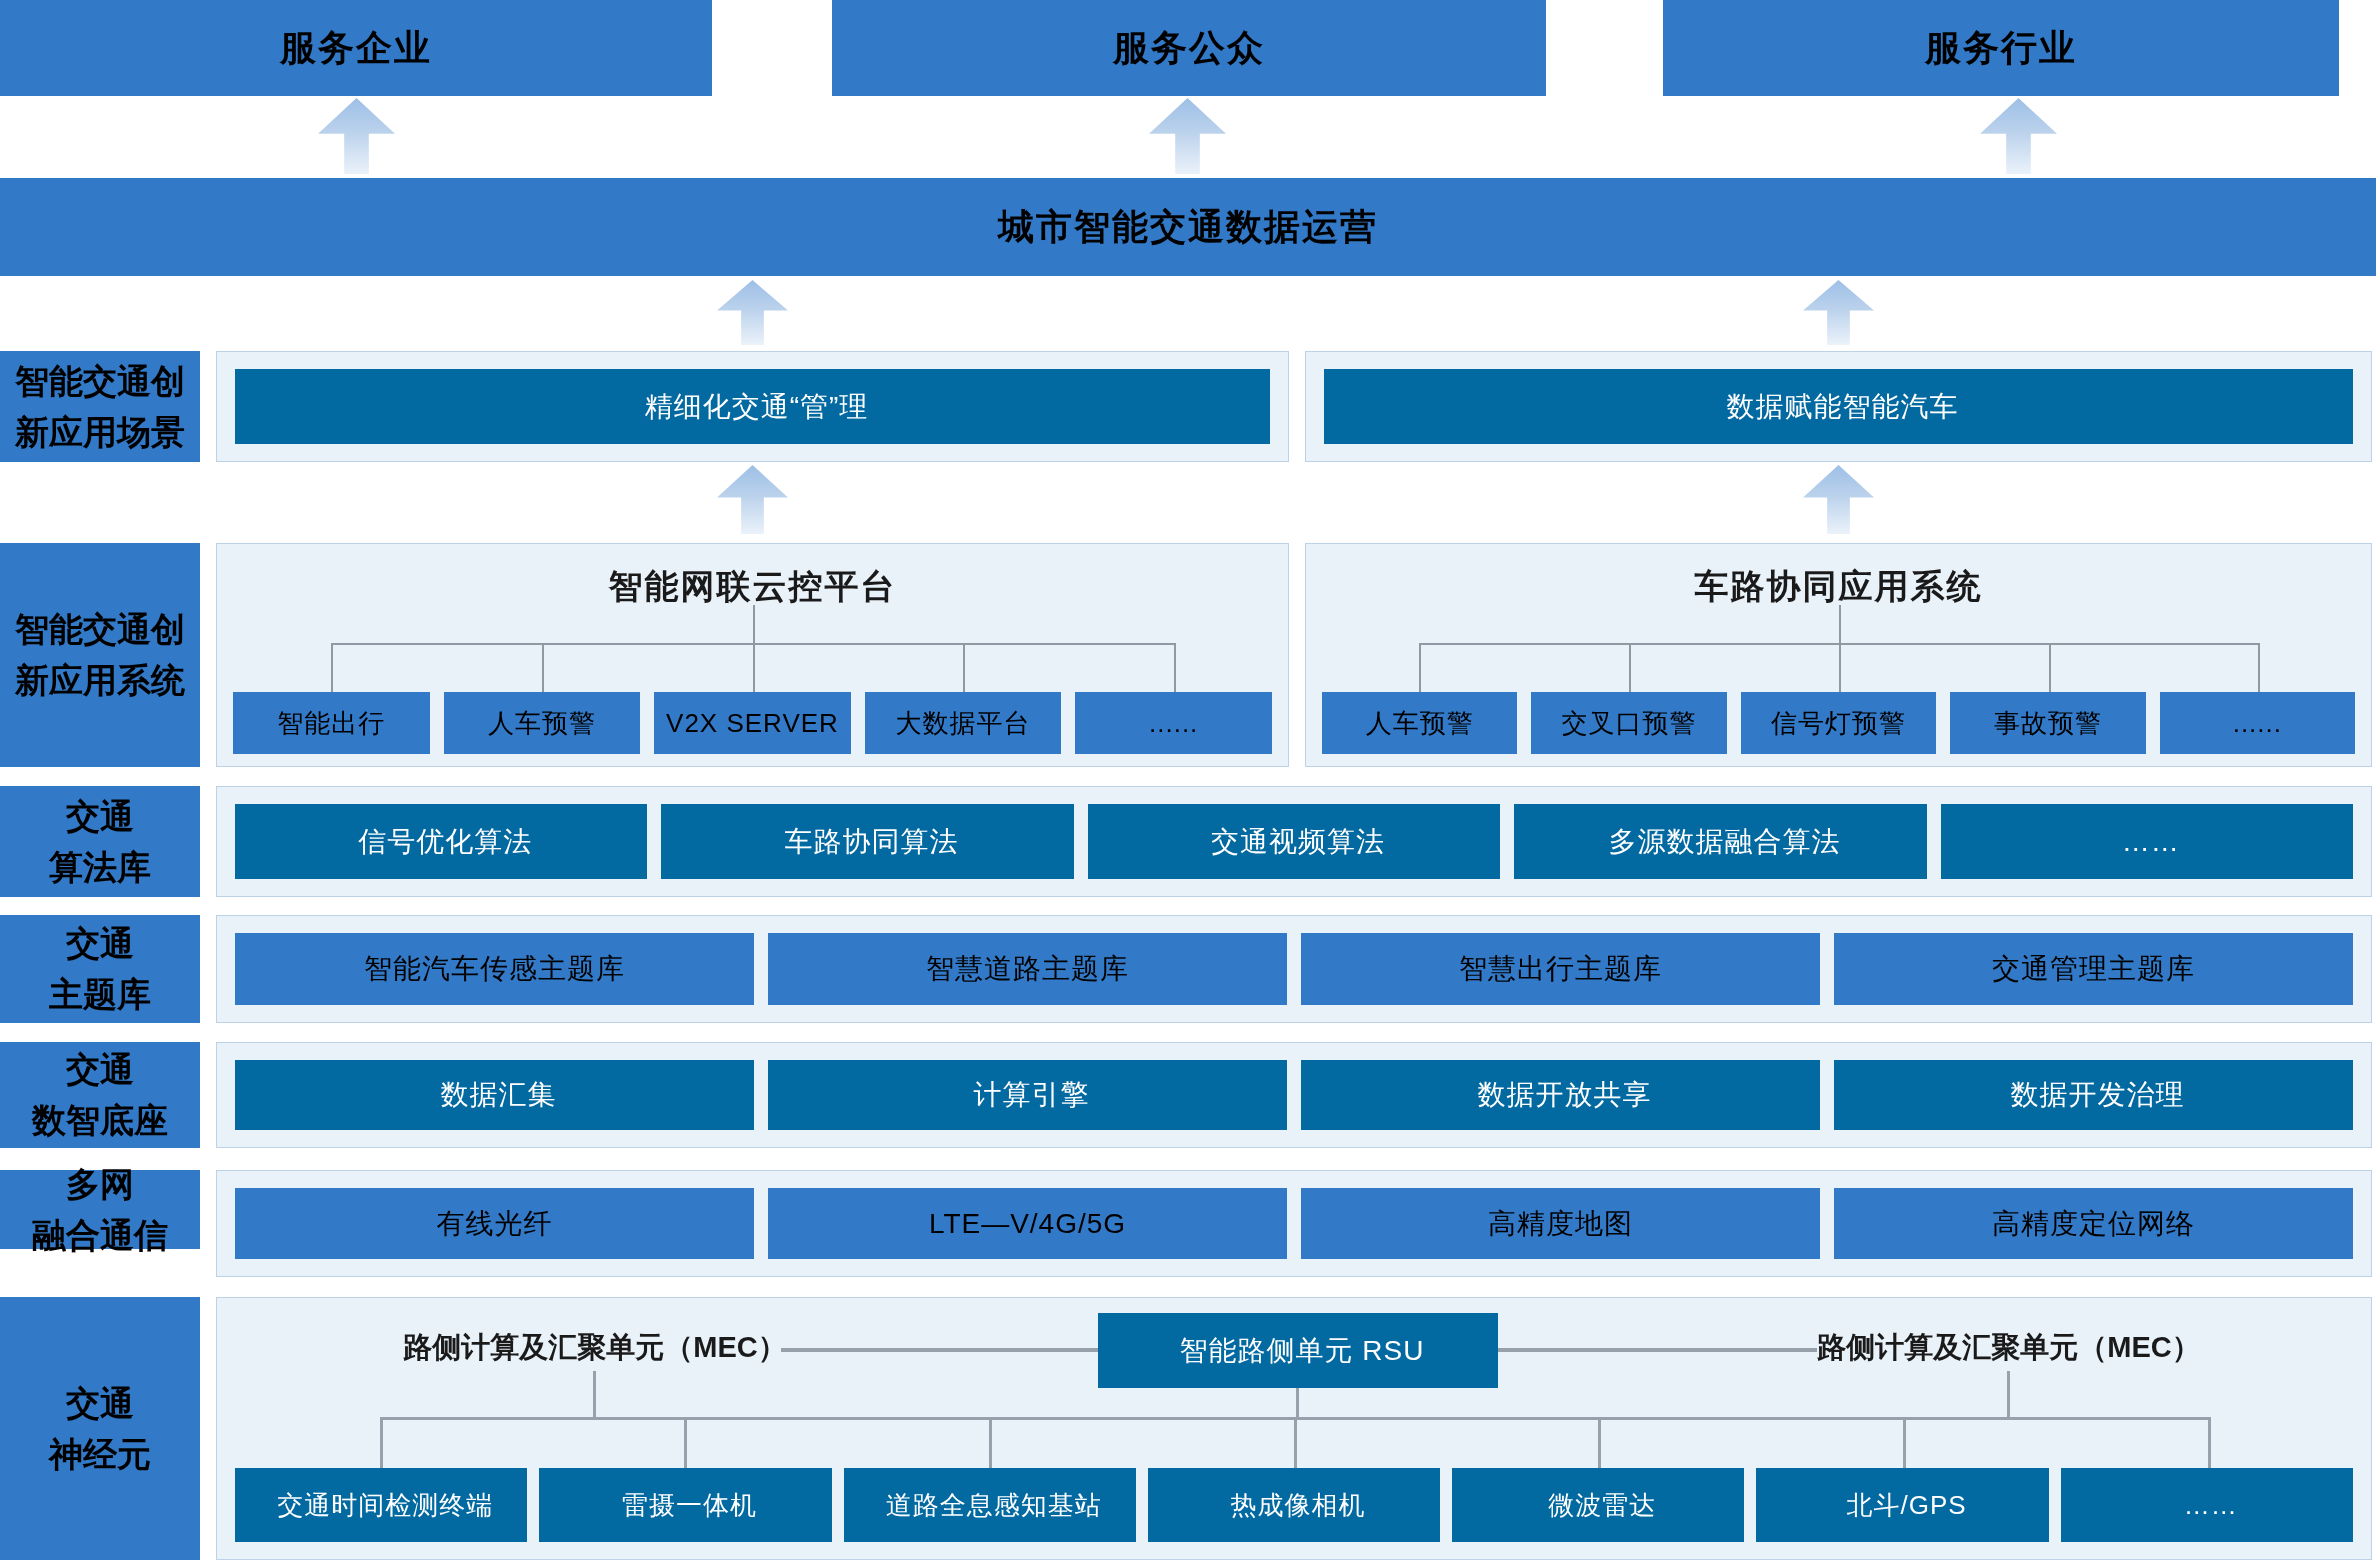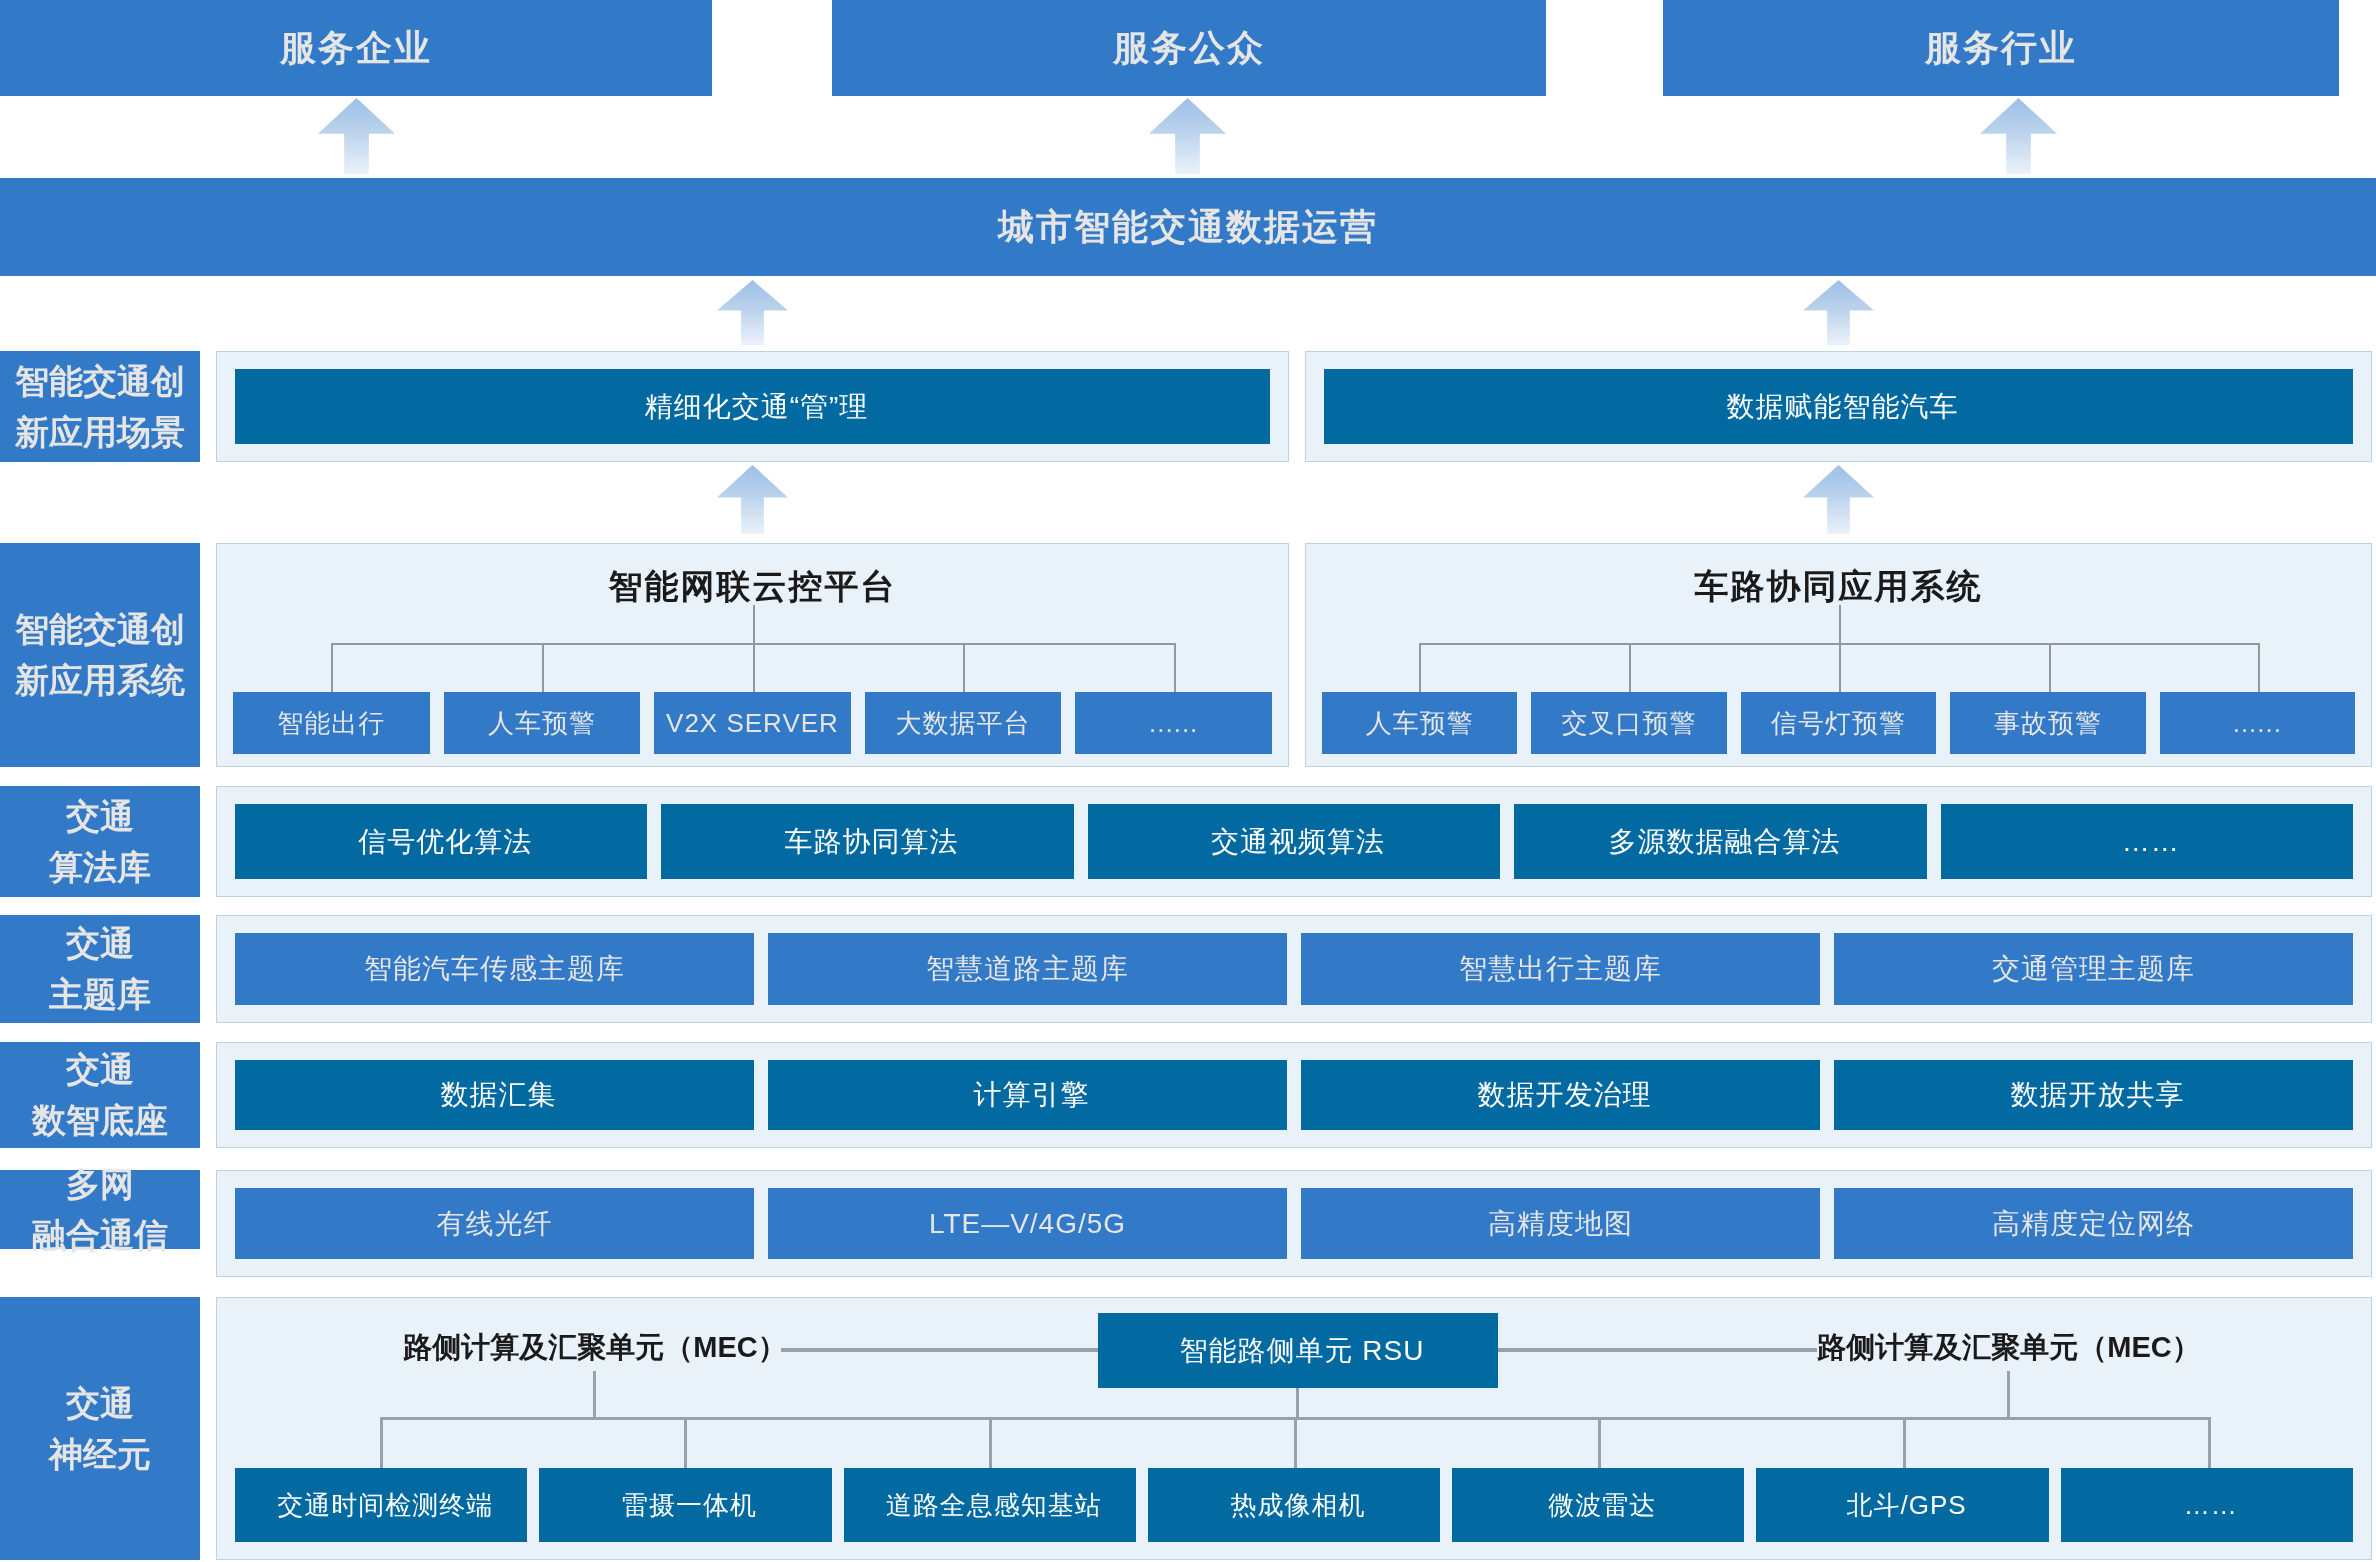--- a/index.html
+++ b/index.html
@@ -1,21 +1,21 @@
 <!DOCTYPE html>
 <html><head>
 <meta charset="utf-8">
 <style>
   html,body{margin:0;padding:0;background:#ffffff;}
   .canvas{
     position:relative;width:2376px;height:1562px;overflow:hidden;background:#ffffff;
     font-family:"Liberation Sans","DejaVu Sans",sans-serif;
   }
   .abs{position:absolute;box-sizing:border-box;}
-  .box-dark{background:#3279C7;color:#e5e5e5;}
+  .box-dark{background:#3279C7;color:#000000;}
   .box-med{background:#0369a1;color:#ffffff;padding-left:8px;}
   .center{display:flex;align-items:center;justify-content:center;text-align:center;}
   .top-box{top:0;height:96px;font-size:36px;font-weight:600;letter-spacing:2px;}
   .main-bar{top:178px;left:0;width:2376px;height:98px;font-size:36px;font-weight:600;letter-spacing:2px;}
   .side-label{
     left:0;width:200px;font-size:34px;font-weight:700;line-height:1.5;
     display:flex;flex-direction:column;align-items:center;justify-content:center;text-align:center;
   }
   .panel{background:#E9F1F9;border:1px solid #BDD2E6;}
   .panel-row{display:flex;gap:14px;padding:17px 18px;width:100%;height:100%;box-sizing:border-box;}
@@ -136,22 +136,22 @@
   </div>
 
   <div class="abs box-dark side-label" style="top:1042px;height:106px">
     <span>交通</span>
     <span>数智底座</span>
   </div>
   <div class="abs panel" style="left:216px;top:1042px;width:2156px;height:106px">
     <div class="panel-row">
       <div class="box-med">数据汇集</div>
       <div class="box-med">计算引擎</div>
+      <div class="box-med">数据开放共享</div>
       <div class="box-med">数据开发治理</div>
-      <div class="box-med">数据开放共享</div>
     </div>
   </div>
 
   <div class="abs box-dark side-label" style="top:1170px;height:79px">
     <span>多网</span>
     <span>融合通信</span>
   </div>
   <div class="abs panel" style="left:216px;top:1170px;width:2156px;height:107px">
     <div class="panel-row">
       <div class="box-dark">有线光纤</div>

